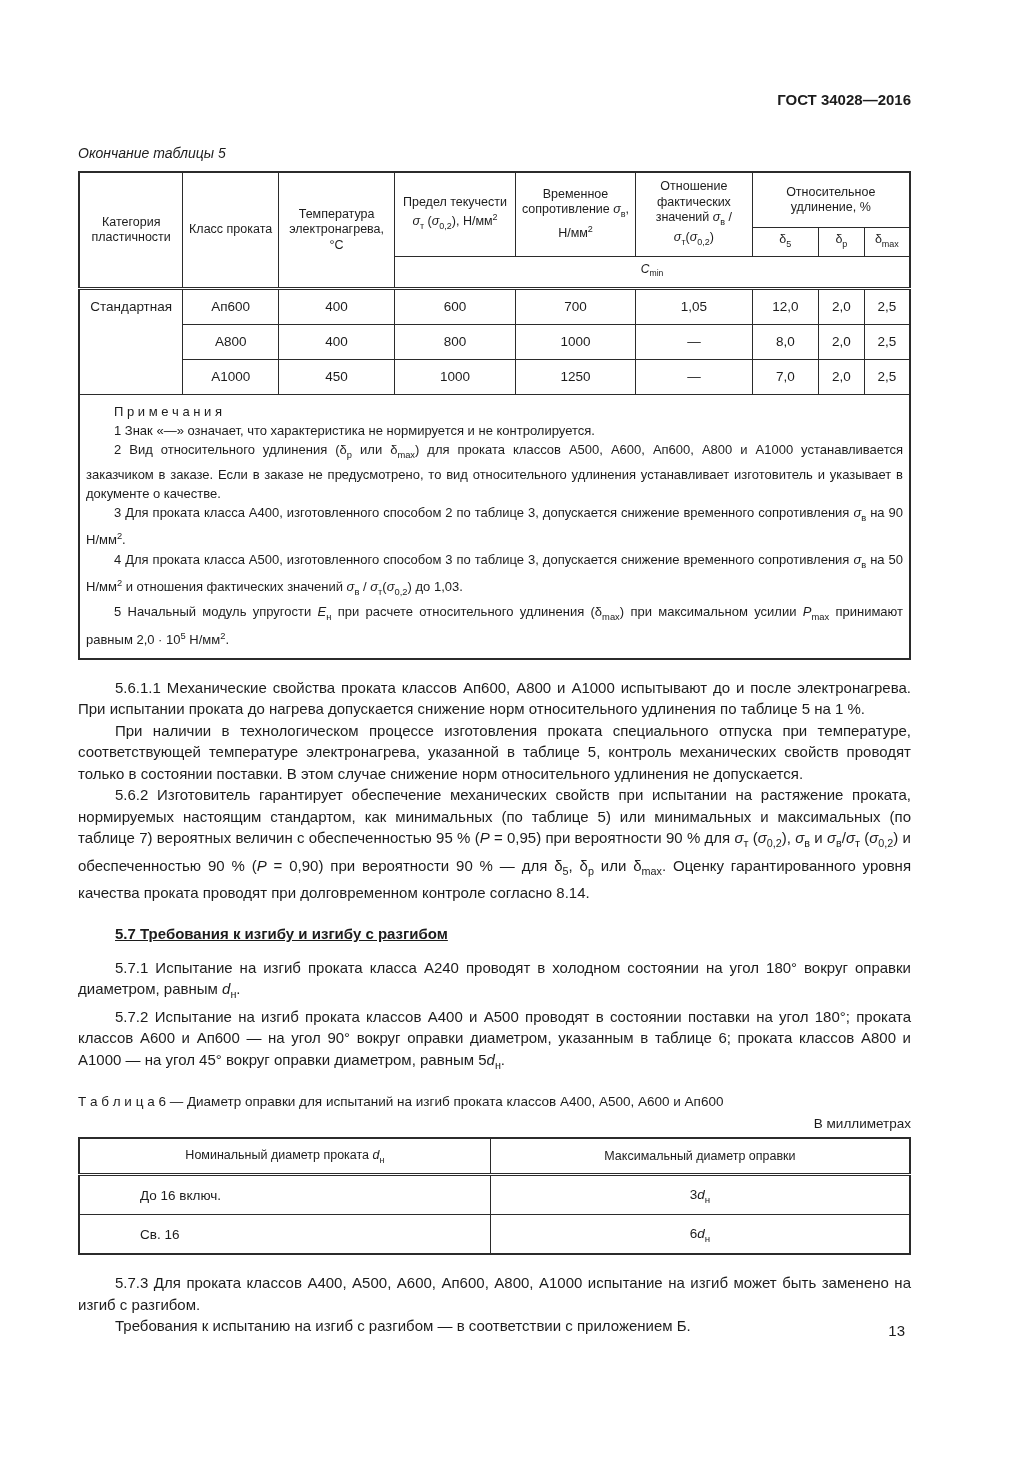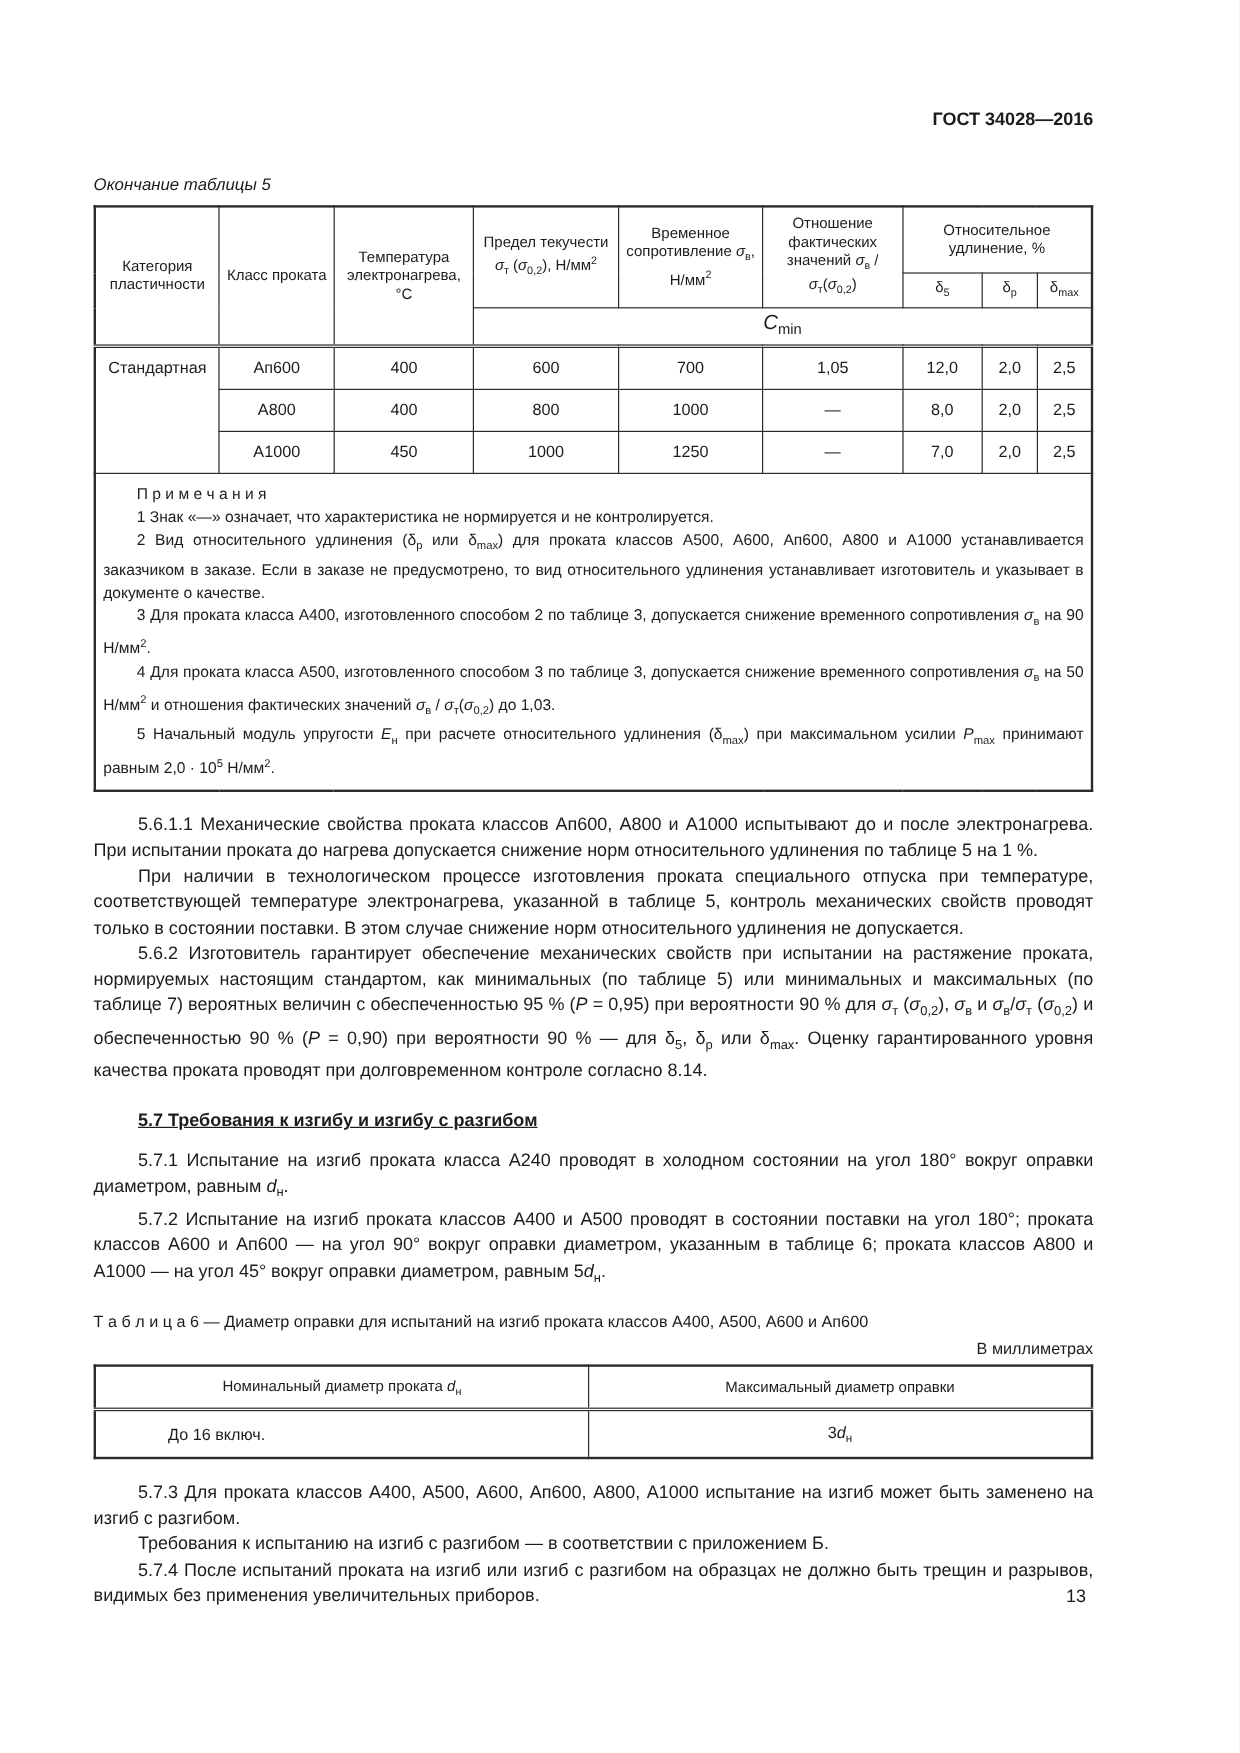--- a/index.html
+++ b/index.html
@@ -11,21 +11,21 @@
   .doc-number{padding-top:91px;text-align:right;font-weight:bold;font-size:15px;line-height:18px;}
   .t5-caption{margin-top:36px;font-style:italic;font-size:14px;line-height:17px;}
 
   
   table.t5{margin-top:9px;width:100%;border-collapse:collapse;border:2px solid #2b2b2b;table-layout:fixed;}
   .t5 th,.t5 td{border:1px solid #2b2b2b;font-weight:normal;text-align:center;vertical-align:middle;
     font-size:12.5px;line-height:15.5px;padding:2px 3px;}
   .t5 th{height:auto;}
   .t5 tr.hdr1 th{padding-top:6px;padding-bottom:6px;}
   .t5 tr.sub th{height:24px;}
-  .t5 tr.cmin td{height:26px;font-size:17px;}
+  .t5 tr.cmin td{height:26px;font-size:12px;}
   .t5 th.span3{border-bottom:3px double #2b2b2b;}
   .t5 tr.cmin td{border-bottom:3px double #2b2b2b;}
   .t5 tr.data td{height:30px;font-size:13.5px;}
   .t5 td.cat{vertical-align:top;padding-top:9px;}
   .t5 td.notes{border:none;text-align:left;vertical-align:top;padding:7px 6px 9px 6px;}
   .t5 .notes p{margin:0;font-size:13px;line-height:19px;text-align:justify;}
   .t5 .notes p.nt{text-indent:28px;}
   .t5 .notes p.note{text-indent:28px;}
   sub{font-size:72%;}
   sup{font-size:72%;}
@@ -152,23 +152,26 @@
         </colgroup>
       <tbody>
           <tr>
         <th>Номинальный диаметр проката <i>d</i><sub>н</sub></th>
         <th>Максимальный диаметр оправки</th>
       </tr>
       <tr>
         <td class="l">До 16 включ.</td>
         <td class="c">3<i>d</i><sub>н</sub></td>
       </tr>
+      <tr>
+        <td class="l">Св. 16</td>
+        <td class="c">6<i>d</i><sub>н</sub></td>
+      </tr>
     </tbody>
       </table>
 
     <p class="body first">5.7.3 Для проката классов А400, А500, А600, Ап600, А800, А1000 испытание на изгиб может быть заменено на изгиб с разгибом.</p>
     <p class="body">Требования к испытанию на изгиб с разгибом — в соответствии с приложением Б.</p>
-    <p class="body">5.7.4 После испытаний проката на изгиб или изгиб с разгибом на образцах не должно быть трещин и разрывов, видимых без применения увеличительных приборов.</p>
 
   </div>
 
   <div class="page-number">13</div>
 </div>
 
 </body></html>

